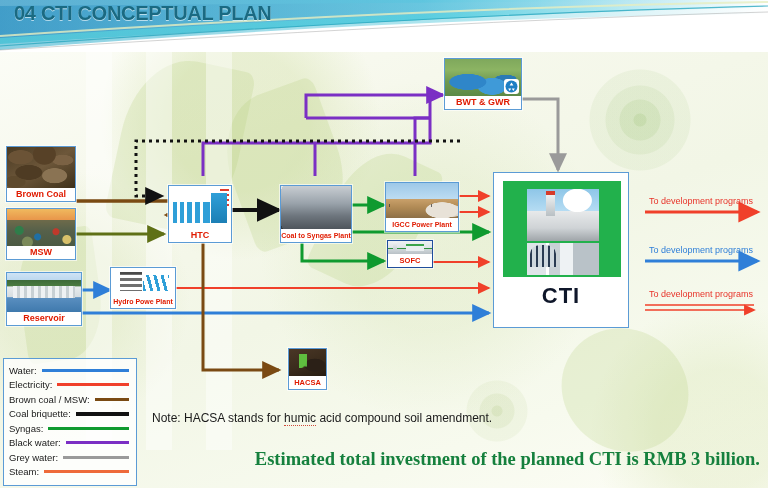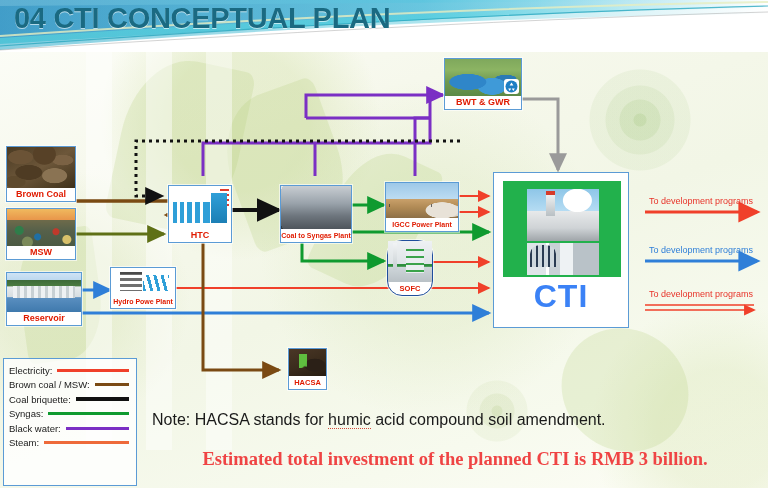--- a/index.html
+++ b/index.html
@@ -34,21 +34,21 @@
   .leafblob.b3{left:330px;top:150px;width:90px;height:140px;transform:rotate(25deg);}
   .leafblob.b4{left:20px;top:230px;width:80px;height:130px;transform:rotate(-8deg);}
   .leafblob.b5{left:560px;top:330px;width:130px;height:120px;transform:rotate(35deg);border-radius:50%;}
   .vstripe{position:absolute;top:50px;width:26px;height:400px;background:rgba(255,255,255,.45);}
 
   
   .header{position:absolute;left:0;top:0;width:768px;height:52px;overflow:hidden;background:#ffffff;}
   .header svg{position:absolute;left:0;top:0;}
   .title{
     position:absolute;left:14px;top:2px;
-    font-size:29px;font-weight:bold;letter-spacing:-.3px;
+    font-size:20px;font-weight:bold;letter-spacing:-.3px;
     color:#1a6a82;
     font-family:"Liberation Sans", sans-serif;
     text-shadow:0 1px 0 rgba(255,255,255,.6);
     white-space:nowrap;
   }
 
   
   .node{position:absolute;background:#ffffff;border:1px solid #5b9bd5;box-sizing:border-box;
         display:flex;flex-direction:column;align-items:flex-start;justify-content:flex-start;
         box-shadow:0 0 0 1px rgba(255,255,255,.6);}
@@ -156,42 +156,42 @@
       linear-gradient(180deg,#8ec6e8 0%,#b5dcf3 42%,#e7e9ea 43%,#cfd3d6 75%,#9fa5a9 100%);
     position:absolute;}
   .cti-img-top:after{content:"";position:absolute;left:26%;top:4%;width:13%;height:48%;
     background:linear-gradient(180deg,#d63b2a 0 16%,#eceff0 17%,#b9c0c4 100%);}
   .cti-img-bot{position:absolute;left:24px;top:62px;width:72px;height:32px;
     background:
       linear-gradient(90deg,#dfe5e9 0 26%,#ffffff 26% 30%,#c9d1d6 30% 46%,#eef2f4 46% 64%,#b9c2c8 64% 100%);}
   .cti-img-bot:after{content:"";position:absolute;left:4%;top:6%;width:36%;height:70%;
     background:repeating-linear-gradient(90deg,#2a3b52 0 2px,#cfd8de 2px 6px);border-radius:40% 40% 0 0;}
   .cti-label{position:absolute;left:0;right:0;top:106px;text-align:center;
-    font-size:32px;font-weight:bold;color:#3b82f6;letter-spacing:1px;line-height:34px;}
+    font-size:22px;font-weight:bold;color:#0f172a;letter-spacing:1px;line-height:34px;}
 
   
   #wires{position:absolute;left:0;top:0;width:768px;height:488px;pointer-events:none;}
 
   
   .outlabel{position:absolute;font-size:9px;white-space:nowrap;font-weight:normal;}
   .outlabel.red{color:#e8342a;}
   .outlabel.blue{color:#2f7fd8;}
 
   
   .legend{position:absolute;left:3px;top:358px;width:134px;height:128px;
     background:rgba(255,255,255,.80);border:1px solid #5b9bd5;box-sizing:border-box;padding:4px 5px 0 5px;}
   .legend .row{display:flex;align-items:center;height:14.5px;}
   .legend .lbl{font-size:9.5px;color:#1a1a1a;white-space:nowrap;}
   .legend .swatch{flex:1 1 auto;height:0;margin-left:5px;margin-right:2px;min-width:26px;}
 
   
-  .note{position:absolute;left:152px;top:411px;font-size:16px;color:#1a1a1a;white-space:nowrap;}
+  .note{position:absolute;left:152px;top:411px;font-size:12px;color:#1a1a1a;white-space:nowrap;}
   .note u{text-decoration:none;border-bottom:1px dotted #d04a3a;}
-  .statement{position:absolute;left:150px;top:449px;width:610px;text-align:center;
-    font-family:"Liberation Serif", serif;font-size:18.5px;font-weight:bold;color:#ef4444;white-space:nowrap;}
+  .statement{position:absolute;left:150px;top:449px;width:610px;text-align:right;
+    font-family:"Liberation Serif", serif;font-size:18.5px;font-weight:bold;color:#15803d;white-space:nowrap;}
 </style>
 </head>
 <body>
 
 <div id="root">
 
   <div class="bg">
     <div class="leafblob b1"></div>
     <div class="leafblob b2"></div>
     <div class="leafblob b3"></div>
@@ -352,21 +352,21 @@
     <div class="cap tiny">Coal to Syngas Plant</div>
   </div>
 
   <div class="node" style="left:385px;top:182px;width:74px;height:50px;">
     <div class="thumb">
         <div class="th-igcc"></div>
       </div>
     <div class="cap tiny">IGCC Power Plant</div>
   </div>
 
-  <div class="node" style="left:387px;top:240px;width:46px;height:56px;border-color:#1f4e9c;border-radius:15px;">
+  <div class="node" style="left:387px;top:240px;width:46px;height:28px;border-color:#1f4e9c;">
     <div class="thumb">
         <div class="th-sofc"></div>
       </div>
     <div class="cap small">SOFC</div>
   </div>
 
   <div class="node" style="left:444px;top:58px;width:78px;height:52px;">
     <div class="thumb">
       <div class="th-bwt">
         <div class="recycle">
@@ -394,40 +394,48 @@
     </div>
     <div class="cti-label">CTI</div>
   </div>
 
   <div class="outlabel red" style="left:649px;top:196px;">To development  programs</div>
   <div class="outlabel blue" style="left:649px;top:245px;">To development  programs</div>
   <div class="outlabel red" style="left:649px;top:289px;">To development  programs</div>
 
   <div class="legend">
     <div class="row">
+      <span class="lbl">Water:</span>
+      <span class="swatch" style="border-top:3px solid #2f7fd8;"></span>
+    </div>
+    <div class="row">
       <span class="lbl">Electricity:</span>
       <span class="swatch" style="border-top:3px solid #f0402a;"></span>
     </div>
     <div class="row">
       <span class="lbl">Brown coal / MSW:</span>
       <span class="swatch" style="border-top:3px solid #7a4a13;"></span>
     </div>
     <div class="row">
       <span class="lbl">Coal briquette:</span>
       <span class="swatch" style="border-top:4px solid #111111;"></span>
     </div>
     <div class="row">
       <span class="lbl">Syngas:</span>
       <span class="swatch" style="border-top:3px solid #0f9a2f;"></span>
     </div>
     <div class="row">
       <span class="lbl">Black water:</span>
       <span class="swatch" style="border-top:3px solid #7b2fc4;"></span>
     </div>
     <div class="row">
+      <span class="lbl">Grey water:</span>
+      <span class="swatch" style="border-top:3px solid #9a9a9a;"></span>
+    </div>
+    <div class="row">
       <span class="lbl">Steam:</span>
       <span class="swatch" style="border-top:3px solid #ee6a3a;"></span>
     </div>
   </div>
 
   <div class="note">
     <span>Note: HACSA stands for </span><u>humic</u><span> acid compound  soil amendment.</span>
   </div>
 
   <div class="statement">Estimated total investment of the planned CTI  is RMB 3 billion.</div>

